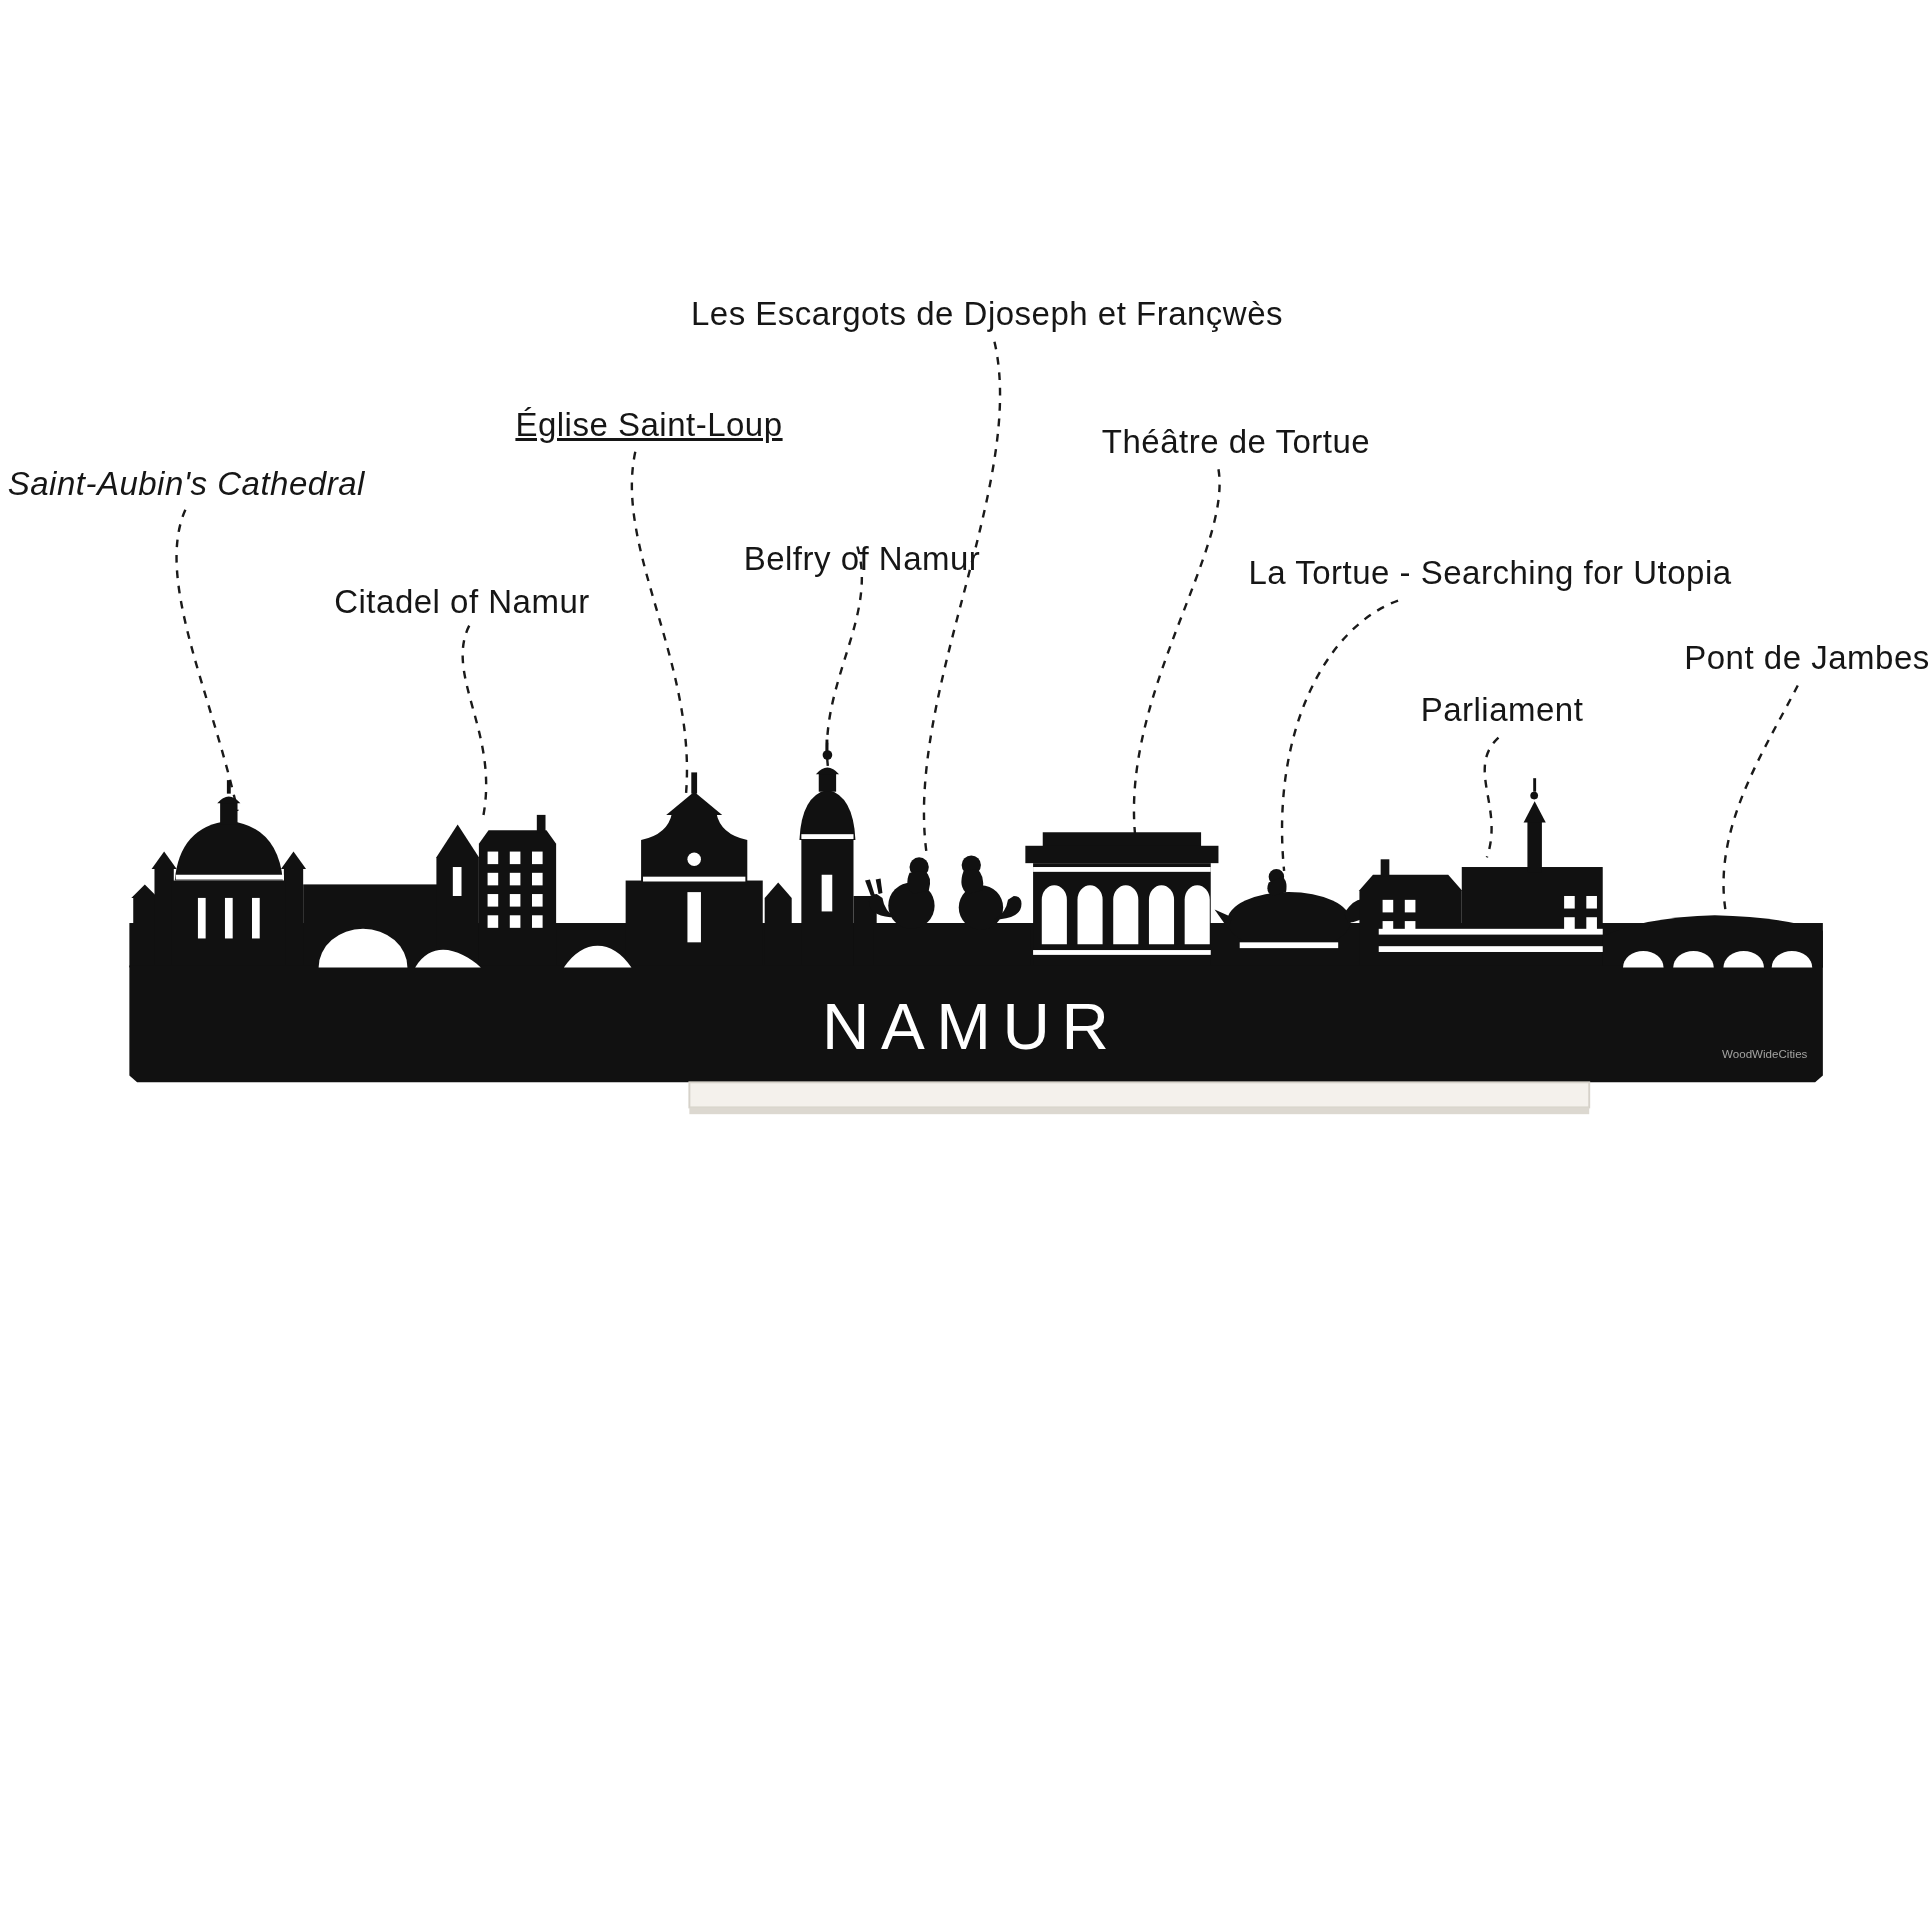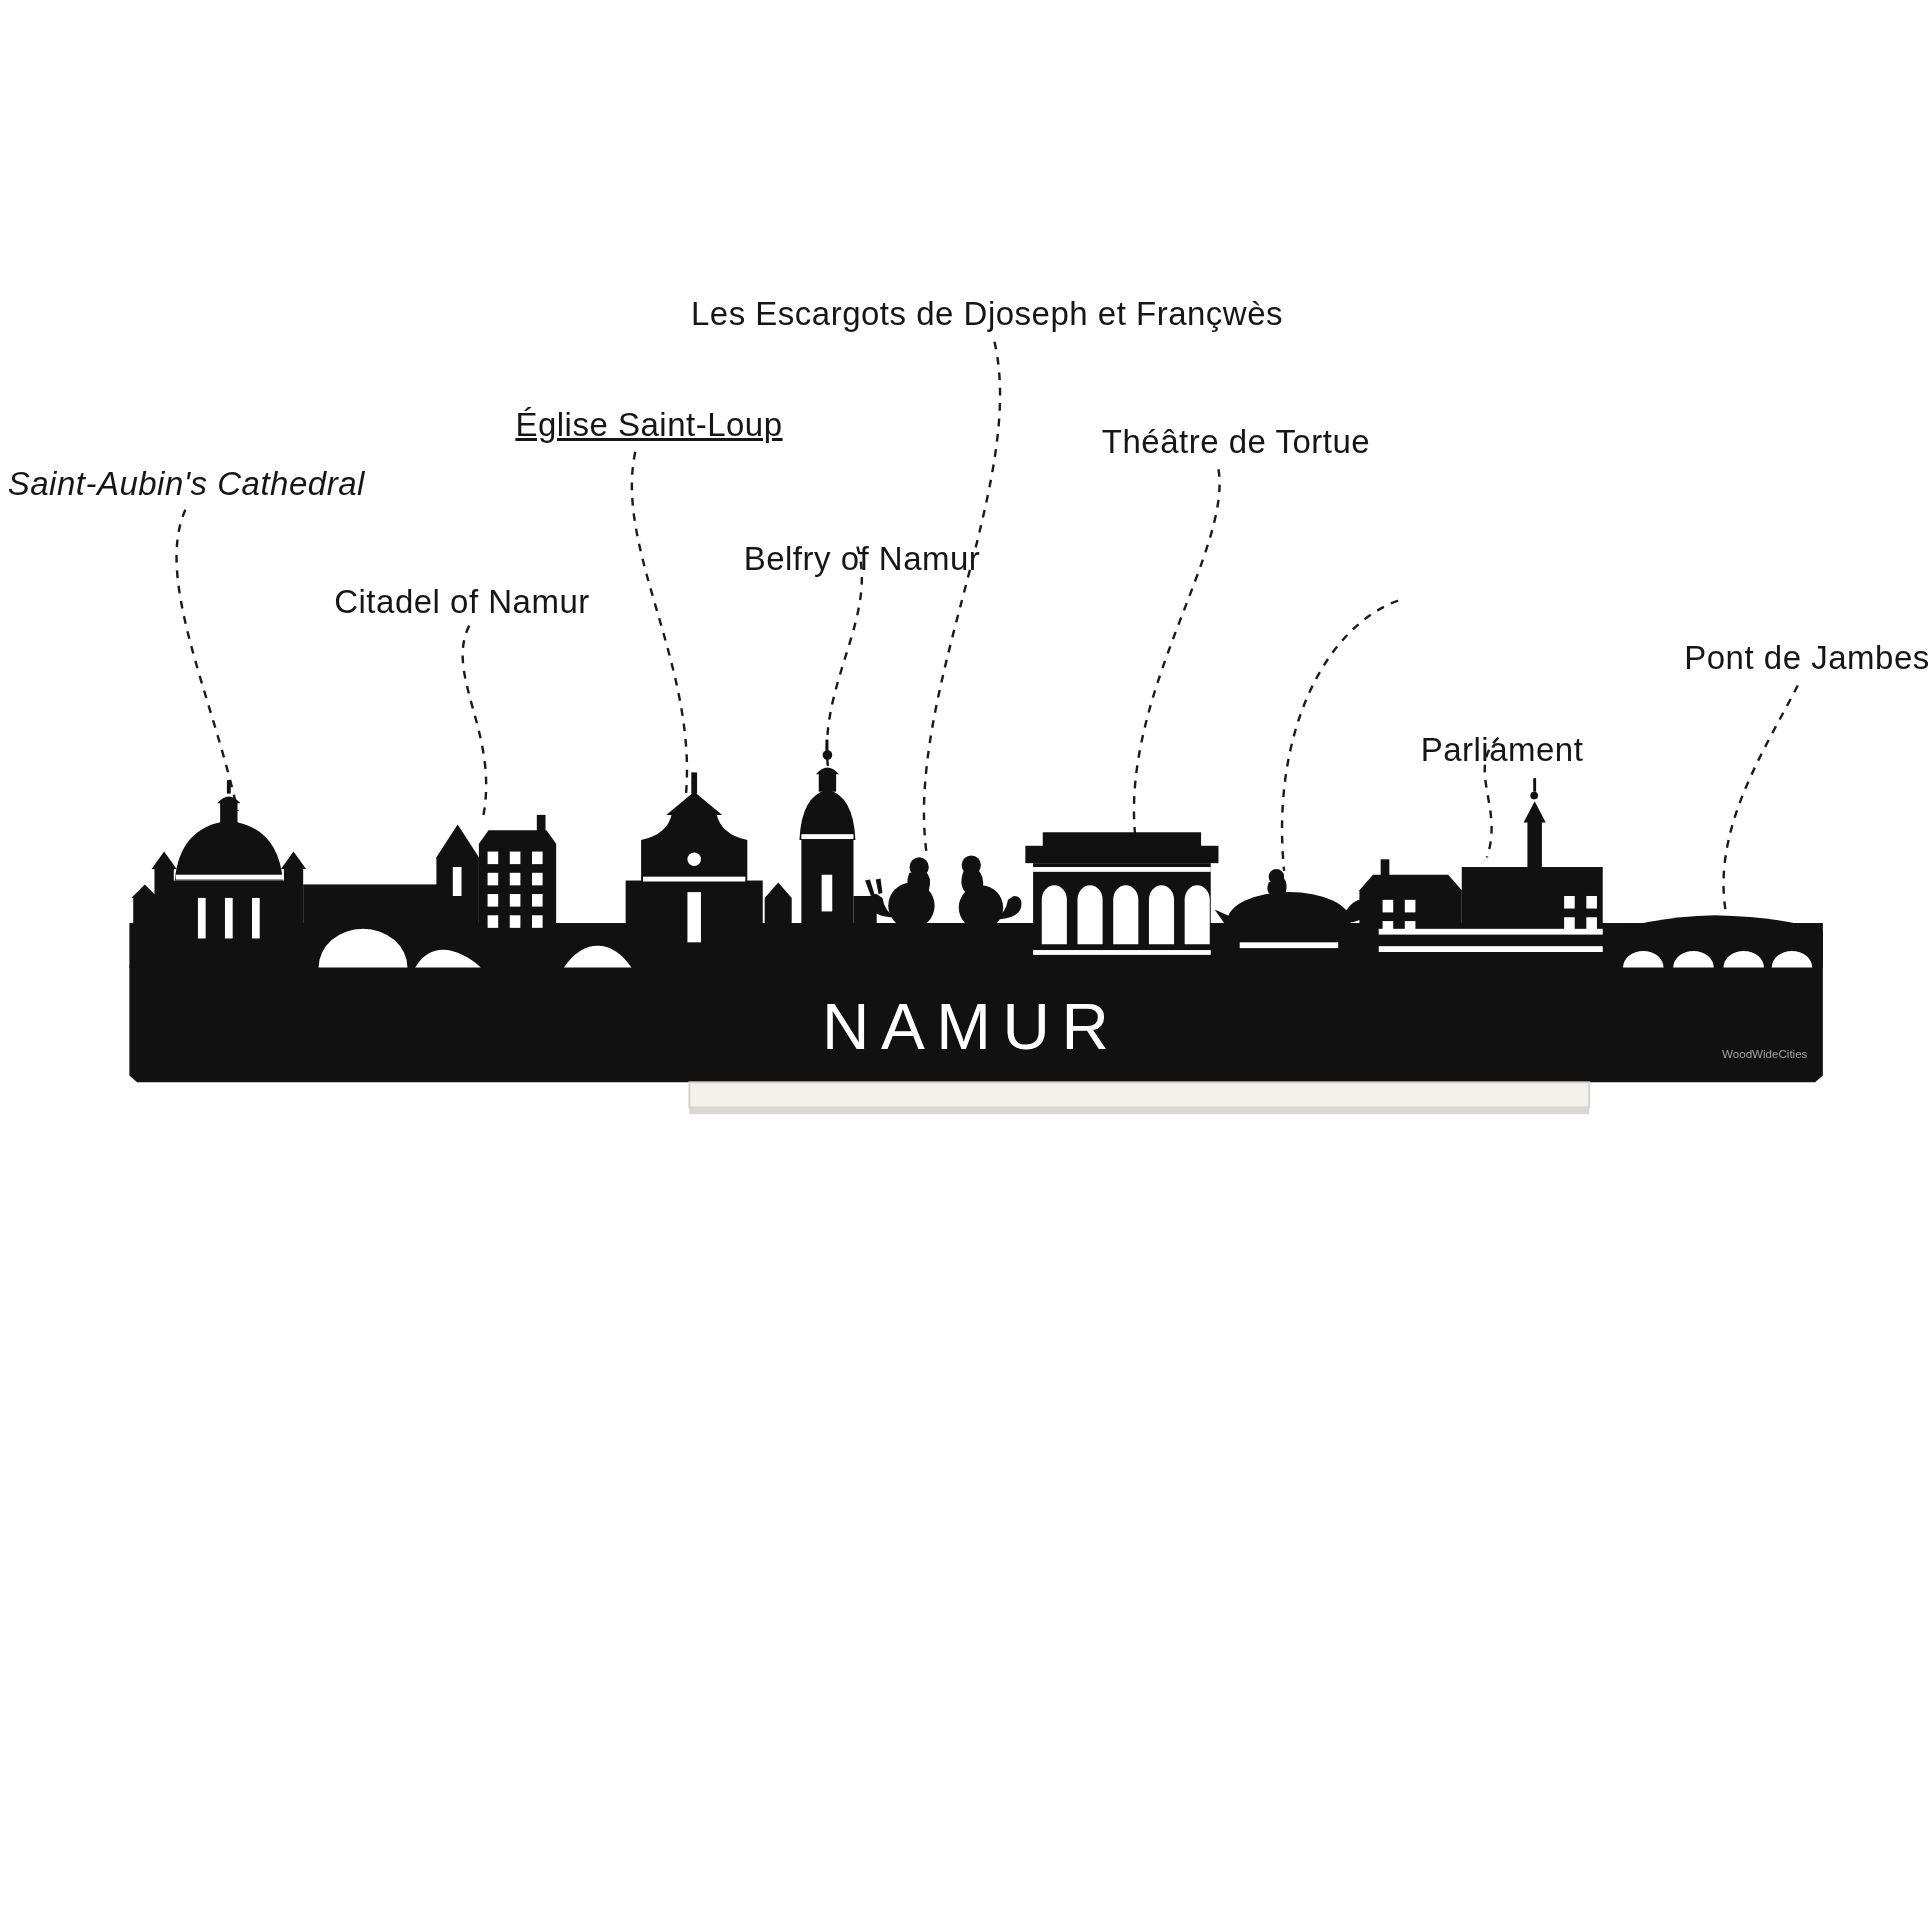--- a/index.html
+++ b/index.html
@@ -25,21 +25,22 @@
 <body>
 
 <div class="canvas">
 
   <div class="label" style="left:7.7px;top:465px;font-style:italic;">Saint-Aubin's Cathedral</div>
   <div class="label centered" style="left:462px;top:583px;">Citadel of Namur</div>
   <div class="label centered" style="left:649px;top:406px;text-decoration:underline;">Église Saint-Loup</div>
   <div class="label centered" style="left:862px;top:500px;margin-top:40px;">Belfry of Namur</div>
   <div class="label centered" style="left:987px;top:295px;">Les Escargots de Djoseph et Françwès</div>
   <div class="label centered" style="left:1236px;top:423px;">Théâtre de Tortue</div>
-  <div class="label centered" style="left:1502px;top:731px;">Parliament</div>
+  <div class="label centered" style="left:1490px;top:554px;">La Tortue - Searching for Utopia</div>
+  <div class="label centered" style="left:1502px;top:691px;">Parliament</div>
   <div class="label centered" style="left:1807px;top:639px;text-align:right;">Pont de Jambes</div>
 
   <svg class="scene" width="1931" height="1931" viewBox="0 0 2000 2000">
 
     <g fill="none" stroke="#1a1a1a" stroke-width="2.5" stroke-dasharray="8 8">
       <path d="M192,528 C160,600 220,720 246,840"></path>
       <path d="M486,648 C460,700 518,760 500,848"></path>
       <path d="M658,468 C636,570 724,690 710,828"></path>
       <path d="M888,566 C910,640 846,710 858,798"></path>
       <path d="M1030,354 C1064,500 936,720 960,886"></path>

